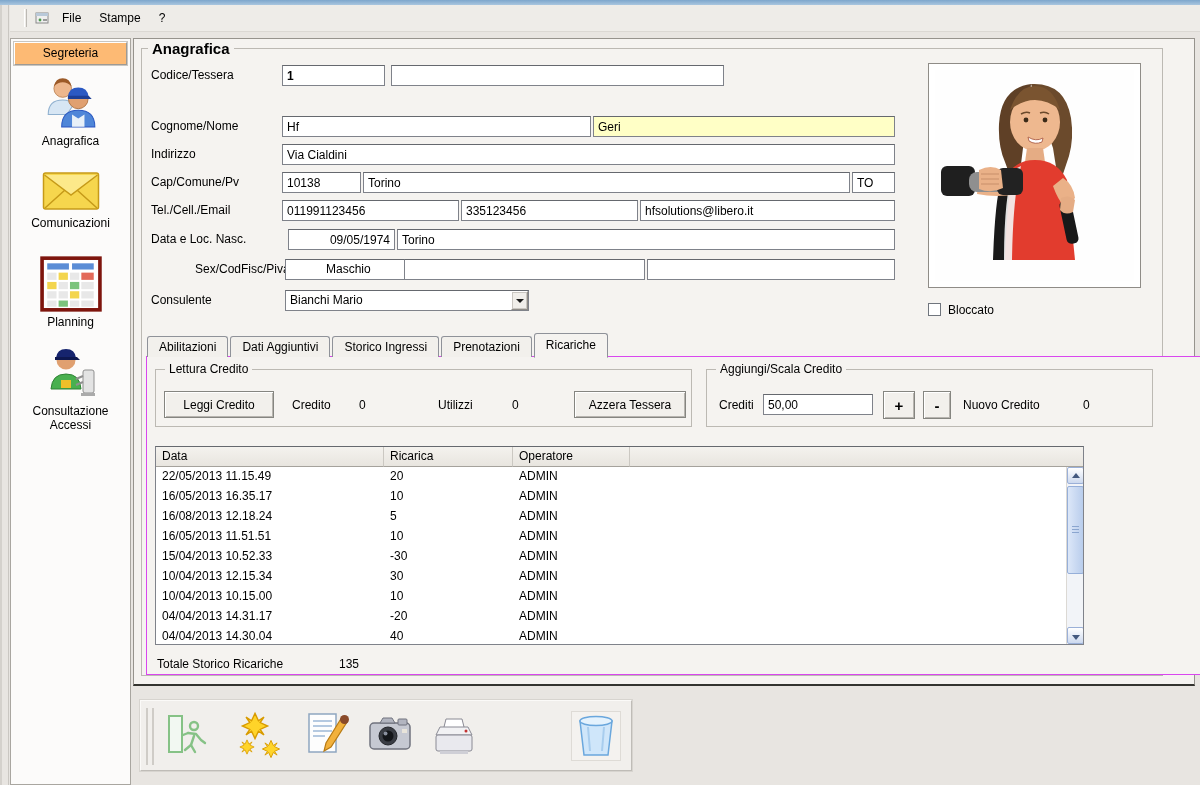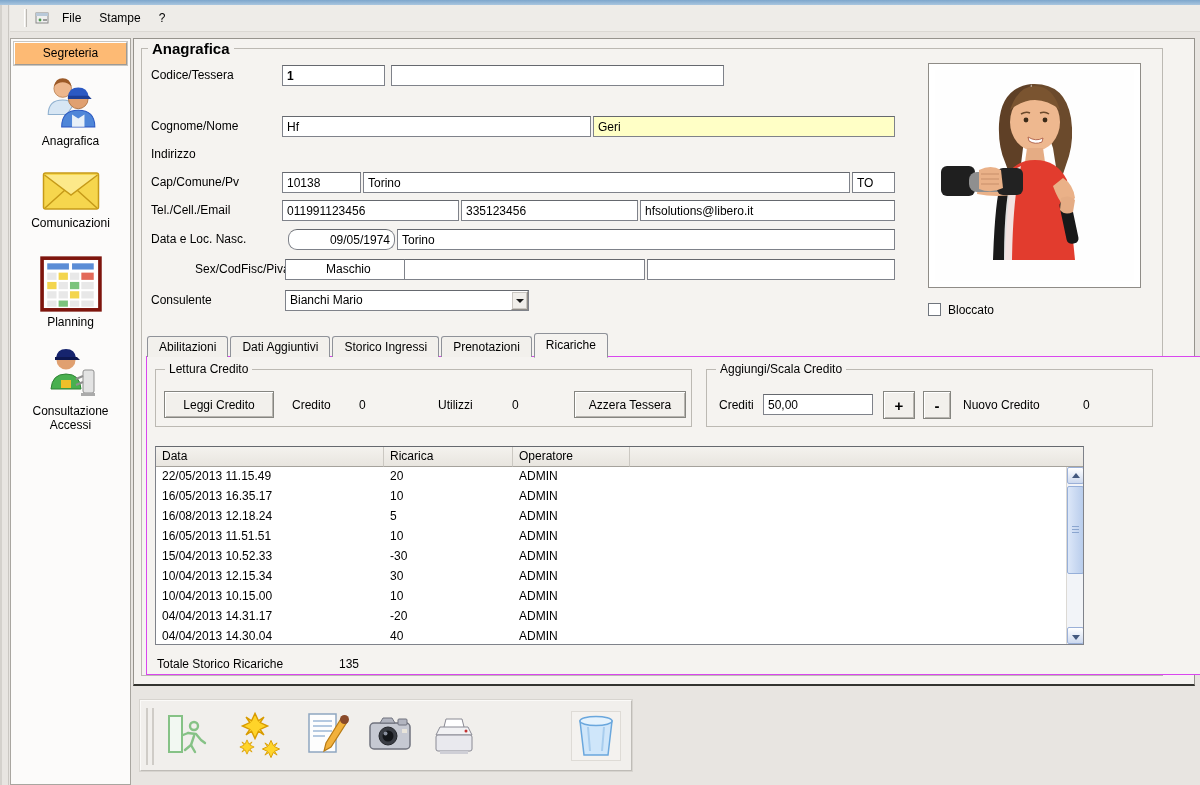--- a/index.html
+++ b/index.html
@@ -216,33 +216,34 @@
 
   <div class="flabel" style="top:29px;">Codice/Tessera</div>
   <input class="tb bold" style="left: 148px; top: 26px; width: 103px;" value="1">
   <input class="tb" style="left: 257px; top: 26px; width: 333px;" value="">
 
   <div class="flabel" style="top:80px;">Cognome/Nome</div>
   <input class="tb" style="left: 148px; top: 77px; width: 309px;" value="Hf">
   <input class="tb yellow" style="left: 459px; top: 77px; width: 302px;" value="Geri">
 
   <div class="flabel" style="top:108px;">Indirizzo</div>
+  <input class="tb" style="left: 148px; top: 105px; width: 613px;" value="Via Cialdini">
 
   <div class="flabel" style="top:136px;">Cap/Comune/Pv</div>
   <input class="tb" style="left: 148px; top: 133px; width: 79px;" value="10138">
   <input class="tb" style="left: 229px; top: 133px; width: 487px;" value="Torino">
   <input class="tb" style="left: 718px; top: 133px; width: 43px;" value="TO">
 
   <div class="flabel" style="top:164px;">Tel./Cell./Email</div>
   <input class="tb" style="left: 148px; top: 161px; width: 177px;" value="011991123456">
   <input class="tb" style="left: 327px; top: 161px; width: 177px;" value="335123456">
   <input class="tb" style="left: 506px; top: 161px; width: 255px;" value="hfsolutions@libero.it">
 
   <div class="flabel" style="top:193px;">Data e Loc. Nasc.</div>
-  <input class="tb right" style="left: 154px; top: 190px; width: 107px; border-radius: 9px;" value="09/05/1974">
+  <input class="tb right" style="left: 154px; top: 190px; width: 107px;" value="09/05/1974">
   <input class="tb" style="left: 263px; top: 190px; width: 498px;" value="Torino">
 
   <div class="flabel" style="top:223px;margin-left:44px;">Sex/CodFisc/Piva</div>
   <div class="combo" style="left:151px; top:220px; width:138px;padding-left:36px;">
     <span class="txt">Maschio</span>
     <span class="btn">
         <span class="arr"></span>
       </span>
   </div>
   <input class="tb" style="left: 270px; top: 220px; width: 241px;" value="">

